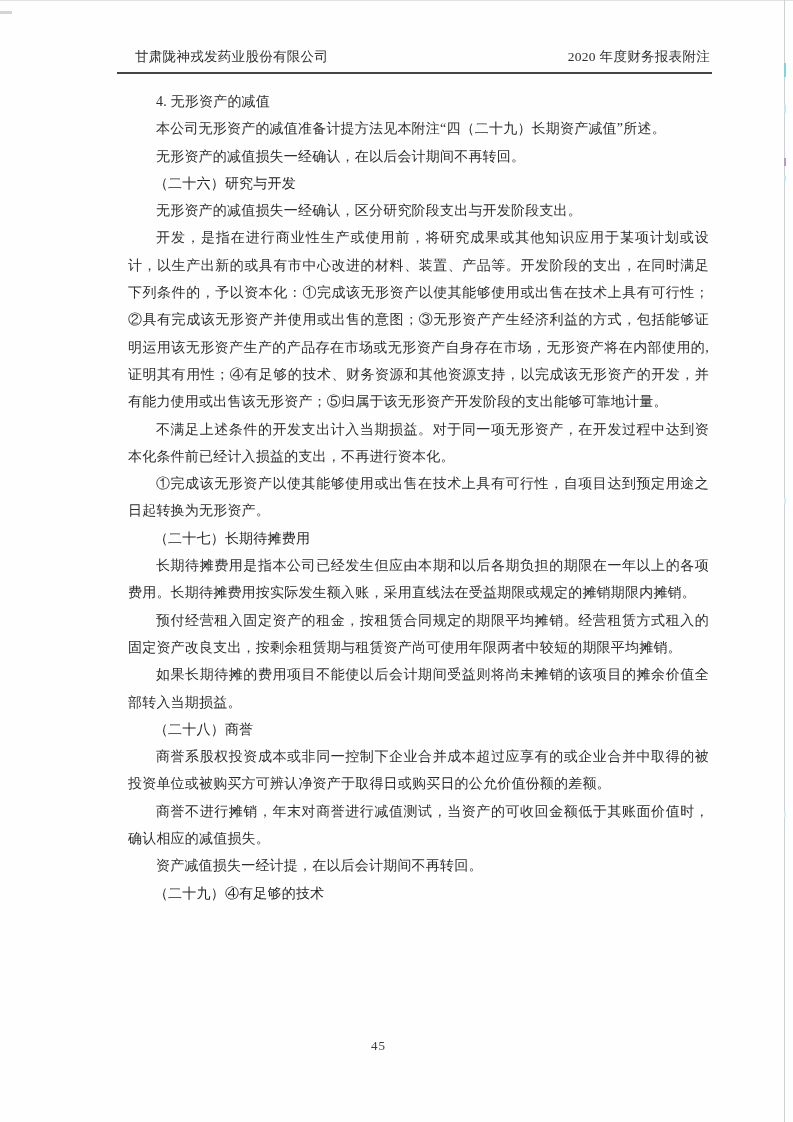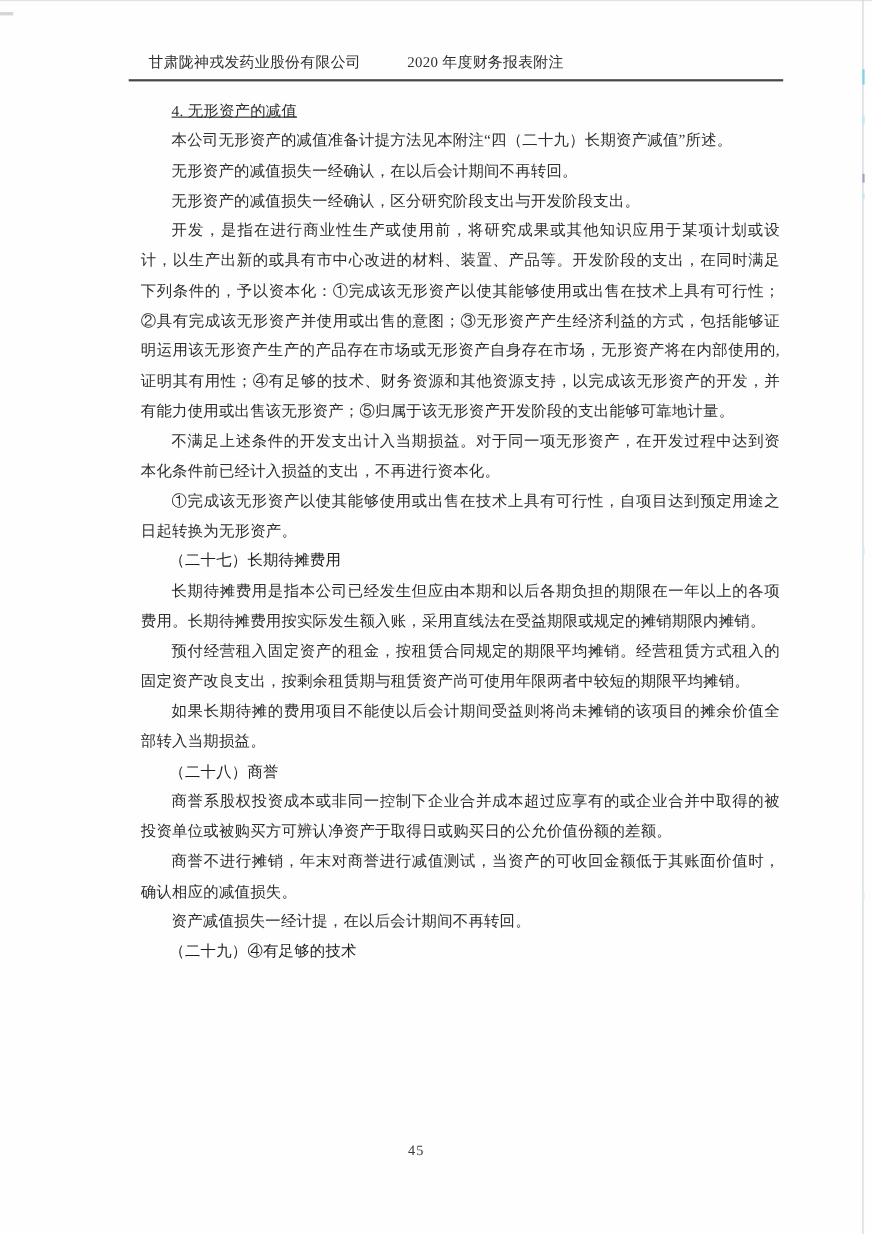--- a/index.html
+++ b/index.html
@@ -20,21 +20,21 @@
   .tick.t2{top:105px;height:8px;background:#bfe8f0;}
   .tick.t3{top:158px;height:8px;background:#b09cc0;}
   .tick.t4{top:176px;height:5px;background:#bfe8f0;}
   .tick.t5{top:498px;height:6px;background:#cfeef4;}
   .tick.t6{top:812px;height:5px;background:#d4eff5;}
   .corner-mark{position:absolute;left:0;top:11px;width:12px;height:3px;background:#bdbdbd;opacity:.65;}
 
   
   .doc-header{
     position:absolute;left:117px;top:48px;width:595px;
-    display:flex;align-items:flex-end;
+    display:flex;justify-content:space-between;align-items:flex-end;
     padding-bottom:6px;
     border-bottom:2px solid #454545;
     font-size:13.5px;
     color:#2f2f2f;
     letter-spacing:.3px;
   }
   .doc-header .left{padding-left:18px;}
   .doc-header .right{padding-right:2px;margin-left:42px;}
 
   
@@ -43,21 +43,21 @@
     font-size:14px;
     line-height:27.3px;
     letter-spacing:.2px;
     text-align:justify;
     text-align-last:left;
   }
   .doc-body p,.doc-body h2,.doc-body h3{
     margin:0;padding:0;font-weight:normal;font-size:14px;
   }
   .para{text-indent:2em;}
-  .h-num{text-indent:2em;margin-top:1px;text-decoration:underline;}
+  .h-num{text-indent:2em;margin-top:1px;}
   .h-sec{
     text-indent:1.85em;
     font-weight:bold;
     color:#1f1f1f;
     font-size:14.5px;
     margin-top:3px;margin-bottom:1px;
   }
 
   
   .doc-footer{
@@ -82,20 +82,21 @@
 
   <div class="doc-header">
     <span class="left">甘肃陇神戎发药业股份有限公司</span>
     <span class="right">2020 年度财务报表附注</span>
   </div>
 
   <div class="doc-body">
     <h3 class="h-num">4. 无形资产的减值</h3>
     <p class="para">本公司无形资产的减值准备计提方法见本附注“四（二十九）长期资产减值”所述。</p>
     <p class="para">无形资产的减值损失一经确认，在以后会计期间不再转回。</p>
+    <h2 class="h-sec">（二十六）研究与开发</h2>
     <p class="para">无形资产的减值损失一经确认，区分研究阶段支出与开发阶段支出。</p>
     <p class="para">开发，是指在进行商业性生产或使用前，将研究成果或其他知识应用于某项计划或设计，以生产出新的或具有市中心改进的材料、装置、产品等。开发阶段的支出，在同时满足下列条件的，予以资本化：①完成该无形资产以使其能够使用或出售在技术上具有可行性；②具有完成该无形资产并使用或出售的意图；③无形资产产生经济利益的方式，包括能够证明运用该无形资产生产的产品存在市场或无形资产自身存在市场，无形资产将在内部使用的, 证明其有用性；④有足够的技术、财务资源和其他资源支持，以完成该无形资产的开发，并有能力使用或出售该无形资产；⑤归属于该无形资产开发阶段的支出能够可靠地计量。</p>
     <p class="para">不满足上述条件的开发支出计入当期损益。对于同一项无形资产，在开发过程中达到资本化条件前已经计入损益的支出，不再进行资本化。</p>
     <p class="para">①完成该无形资产以使其能够使用或出售在技术上具有可行性，自项目达到预定用途之日起转换为无形资产。</p>
     <h2 class="h-sec">（二十七）长期待摊费用</h2>
     <p class="para">长期待摊费用是指本公司已经发生但应由本期和以后各期负担的期限在一年以上的各项费用。长期待摊费用按实际发生额入账，采用直线法在受益期限或规定的摊销期限内摊销。</p>
     <p class="para">预付经营租入固定资产的租金，按租赁合同规定的期限平均摊销。经营租赁方式租入的固定资产改良支出，按剩余租赁期与租赁资产尚可使用年限两者中较短的期限平均摊销。</p>
     <p class="para">如果长期待摊的费用项目不能使以后会计期间受益则将尚未摊销的该项目的摊余价值全部转入当期损益。</p>
     <h2 class="h-sec">（二十八）商誉</h2>
     <p class="para">商誉系股权投资成本或非同一控制下企业合并成本超过应享有的或企业合并中取得的被投资单位或被购买方可辨认净资产于取得日或购买日的公允价值份额的差额。</p>

